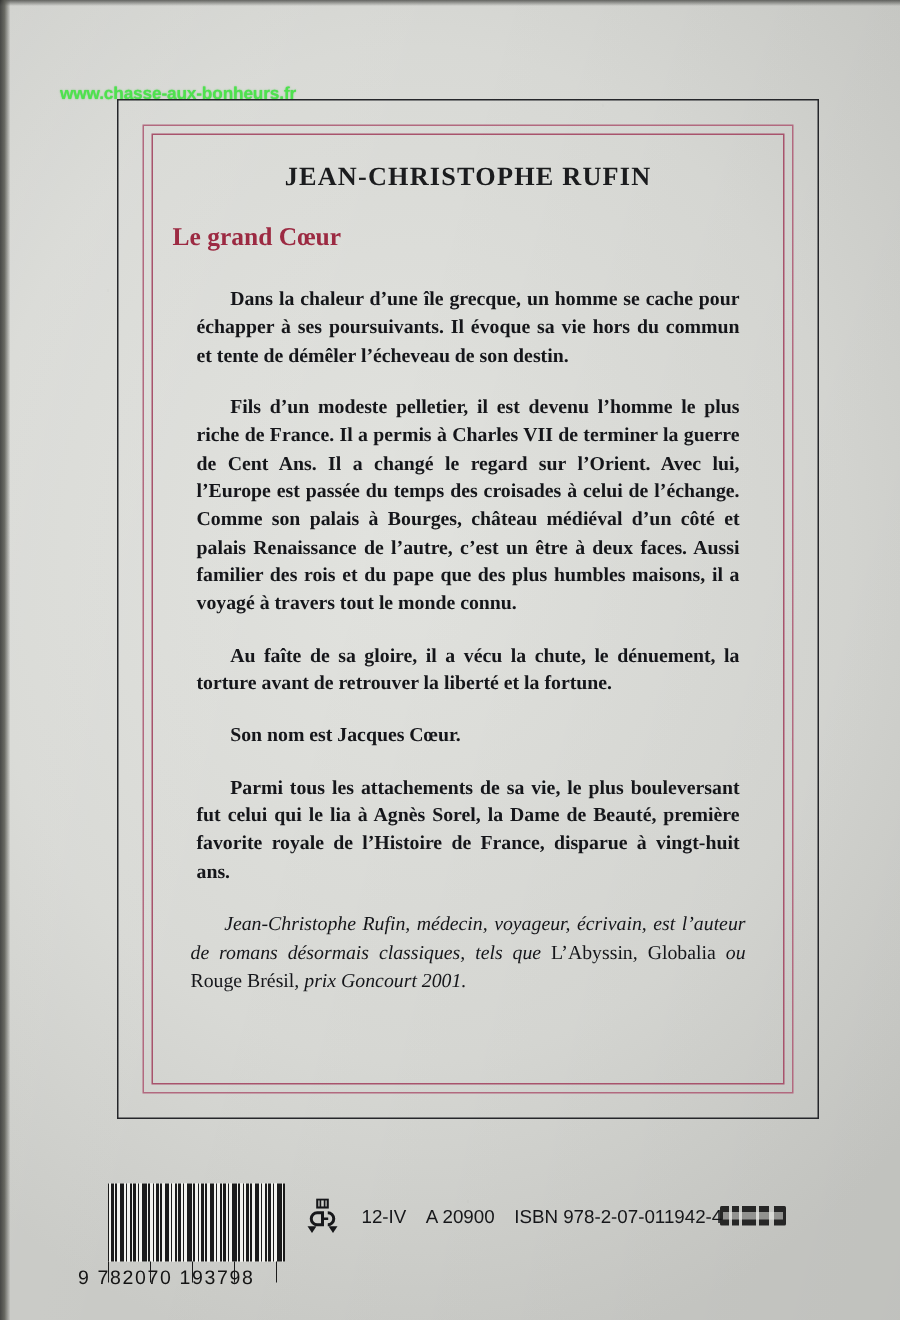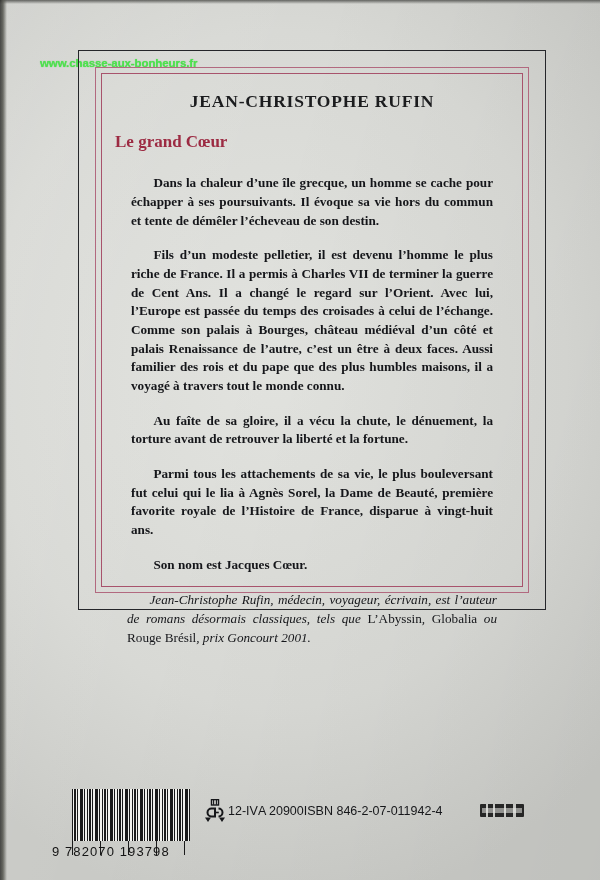--- a/index.html
+++ b/index.html
@@ -64,23 +64,23 @@
     color: #4ee24e;
     text-shadow: 0 0 1px rgba(60,200,60,.8);
     white-space: nowrap;
     margin-left: 20px;
   }
 
   
   .frame-outer {
     position: absolute;
     left: 78px;
-    top: 50px;
+    top: 66px;
     width: 468px;
-    height: 560px;
+    height: 680px;
     border: 1.6px solid #25262a;
     box-sizing: border-box;
   }
 
   
   .frame-red-out {
     position: absolute;
     left: 16px;
     top: 16px;
     right: 16px;
@@ -212,20 +212,21 @@
     color: #141414;
     white-space: nowrap;
   }
 
   .imprint-row {
     position: absolute;
     left: 202px;
     top: 13px;
     display: flex;
     align-items: center;
+    gap: 13px;
     font-family: "Liberation Sans", sans-serif;
     font-size: 12.5px;
     color: #16171a;
     white-space: nowrap;
   }
 
   .gallimard-logo {
     width: 26px;
     height: 24px;
     display: block;
@@ -267,22 +268,22 @@
     </div>
 
     <div class="content">
       <div class="author">JEAN-CHRISTOPHE RUFIN</div>
       <div class="title">Le grand Cœur</div>
 
       <div class="blurb">
         <p>Dans la chaleur d’une île grecque, un homme se cache pour échapper à ses poursuivants. Il évoque sa vie hors du commun et tente de démêler l’écheveau de son destin.</p>
         <p>Fils d’un modeste pelletier, il est devenu l’homme le plus riche de France. Il a permis à Charles VII de terminer la guerre de Cent Ans. Il a changé le regard sur l’Orient. Avec lui, l’Europe est passée du temps des croisades à celui de l’échange. Comme son palais à Bourges, château médiéval d’un côté et palais Renaissance de l’autre, c’est un être à deux faces. Aussi familier des rois et du pape que des plus humbles maisons, il a voyagé à travers tout le monde connu.</p>
         <p>Au faîte de sa gloire, il a vécu la chute, le dénuement, la torture avant de retrouver la liberté et la fortune.</p>
+        <p>Son nom est Jacques Cœur.</p>
         <p>Parmi tous les attachements de sa vie, le plus bouleversant fut celui qui le lia à Agnès Sorel, la Dame de Beauté, première favorite royale de l’Histoire de France, disparue à vingt-huit ans.</p>
-        <p>Son nom est Jacques Cœur.</p>
       </div>
 
       <div class="bio">
         <p><span>Jean-Christophe Rufin, médecin, voyageur, écrivain, est l’auteur de romans désormais classiques, tels que </span><span class="roman">L’Abyssin</span><span>, </span><span class="roman">Globalia</span><span> ou </span><span class="roman">Rouge Brésil</span><span>, prix Goncourt 2001.</span></p>
       </div>
     </div>
   </div>
 
   <div class="bottombar">
     <div class="barcode"></div>
@@ -295,18 +296,18 @@
         <line x1="11.6" y1="0.8" x2="11.6" y2="5.8" stroke="#16171a" stroke-width="1.1"></line>
         <line x1="14.4" y1="0.8" x2="14.4" y2="5.8" stroke="#16171a" stroke-width="1.1"></line>
         <path d="M9.5 9.5 A4 4 0 1 0 9.5 17.5 L13 17.5 L13 9.5 Z" fill="none" stroke="#16171a" stroke-width="2"></path>
         <path d="M16.5 9.5 A4 4 0 1 1 16.5 17.5" fill="none" stroke="#16171a" stroke-width="2"></path>
         <line x1="13" y1="13.5" x2="16.8" y2="13.5" stroke="#16171a" stroke-width="1.6"></line>
         <path d="M3 18.5 L9 18.5 L6 23 Z" fill="#16171a"></path>
         <path d="M17 18.5 L23 18.5 L20 23 Z" fill="#16171a"></path>
       </svg>
       <span>12-IV</span>
       <span>A 20900</span>
-      <span>ISBN 846-2-07-011942-4</span>
+      <span>ISBN 978-2-07-011942-4</span>
     </div>
 
     <div class="printer-mark"></div>
   </div>
 </div>
 
 </body></html>

